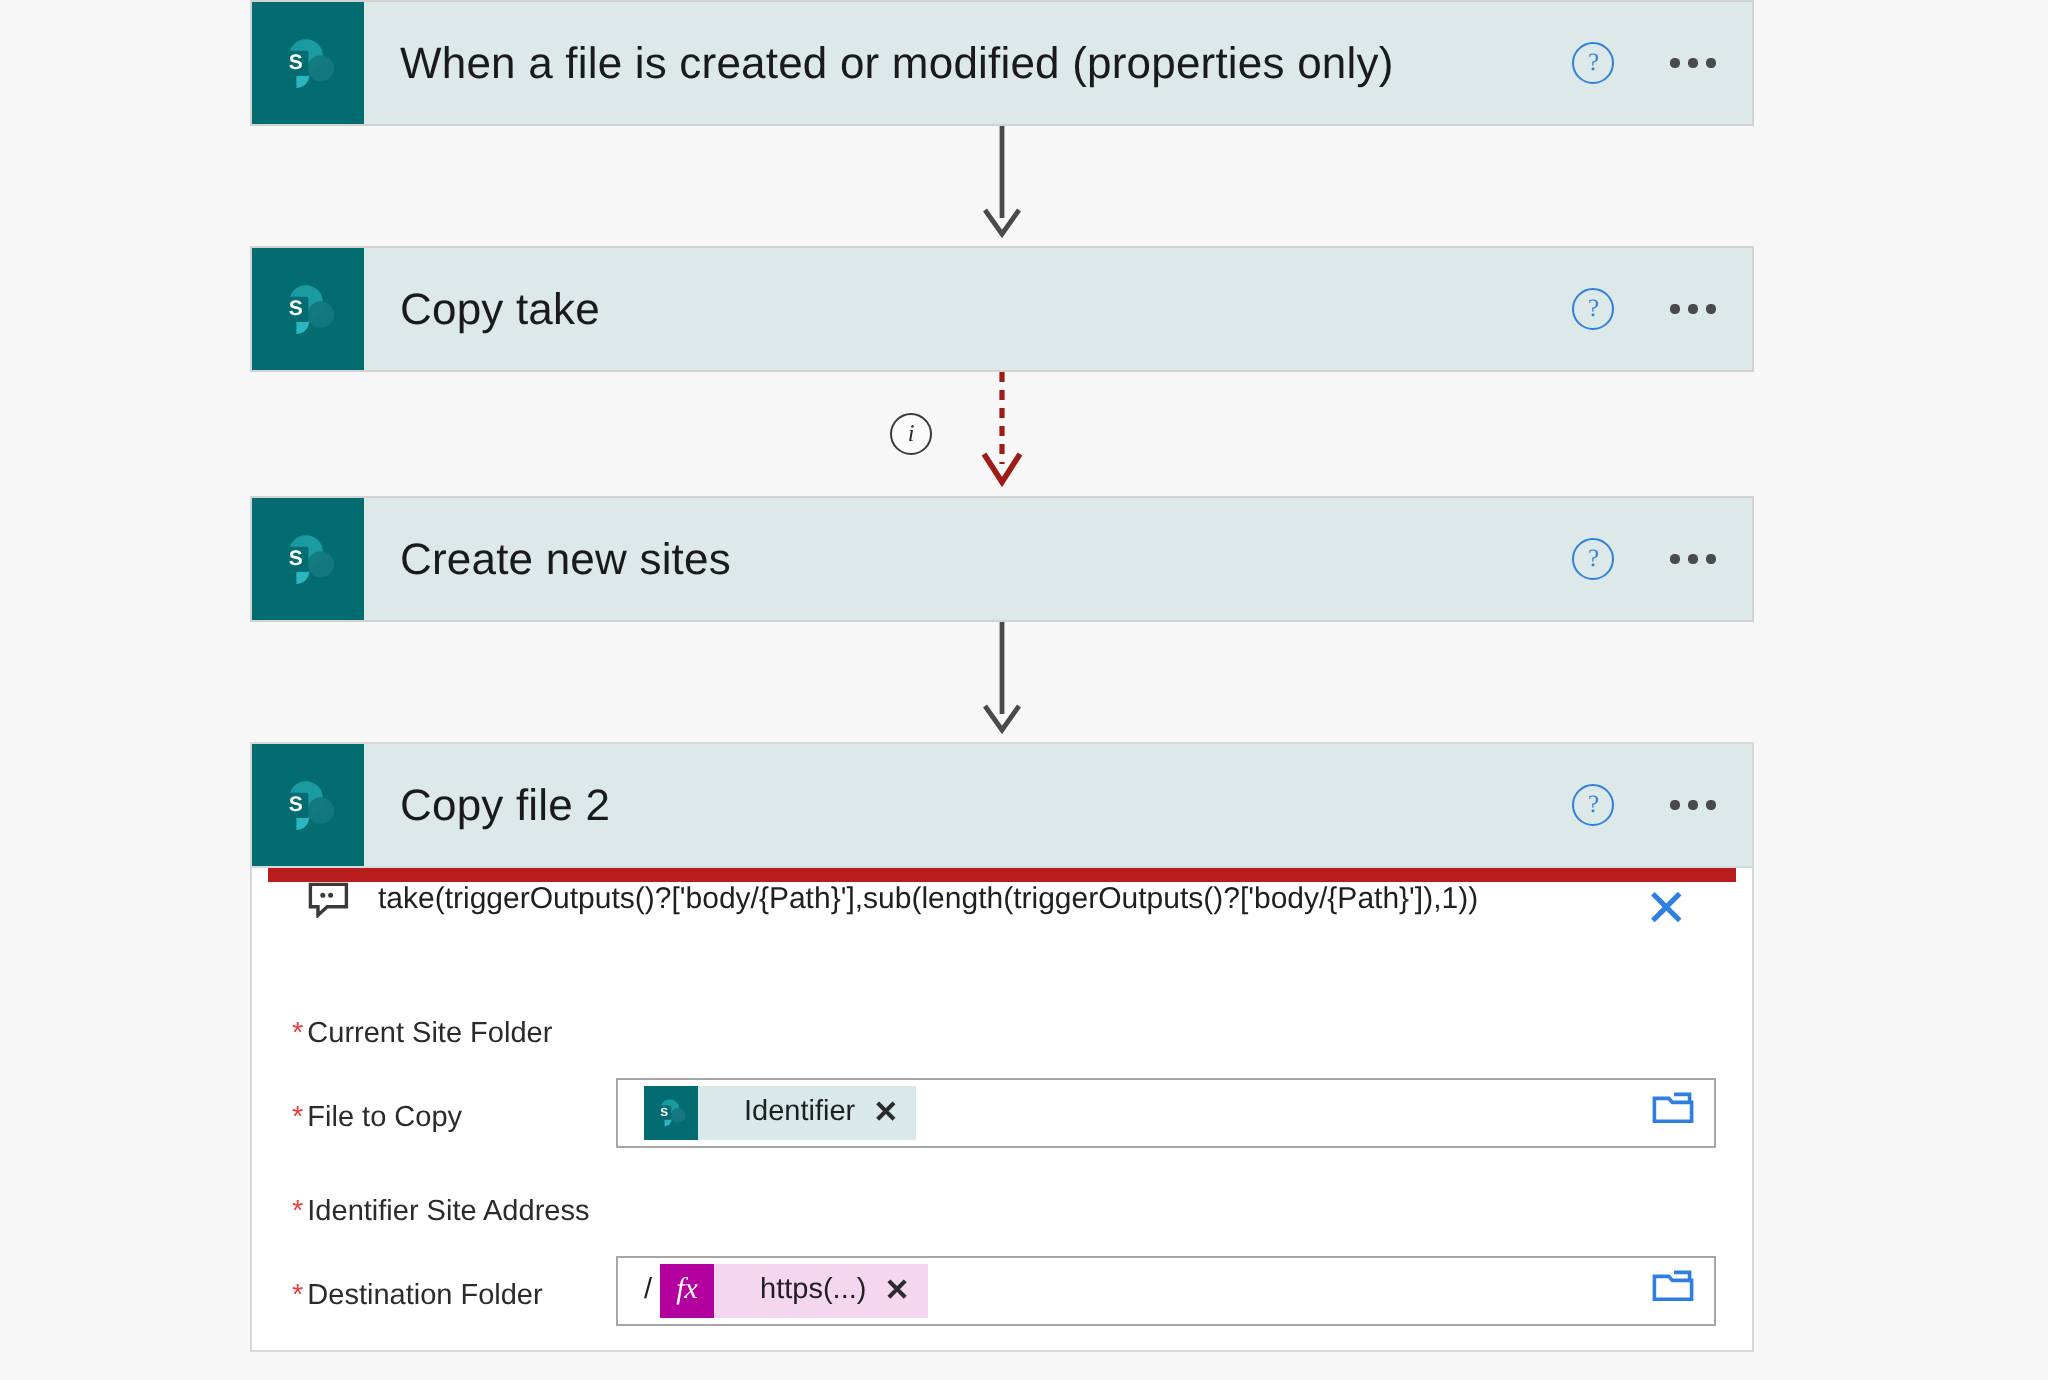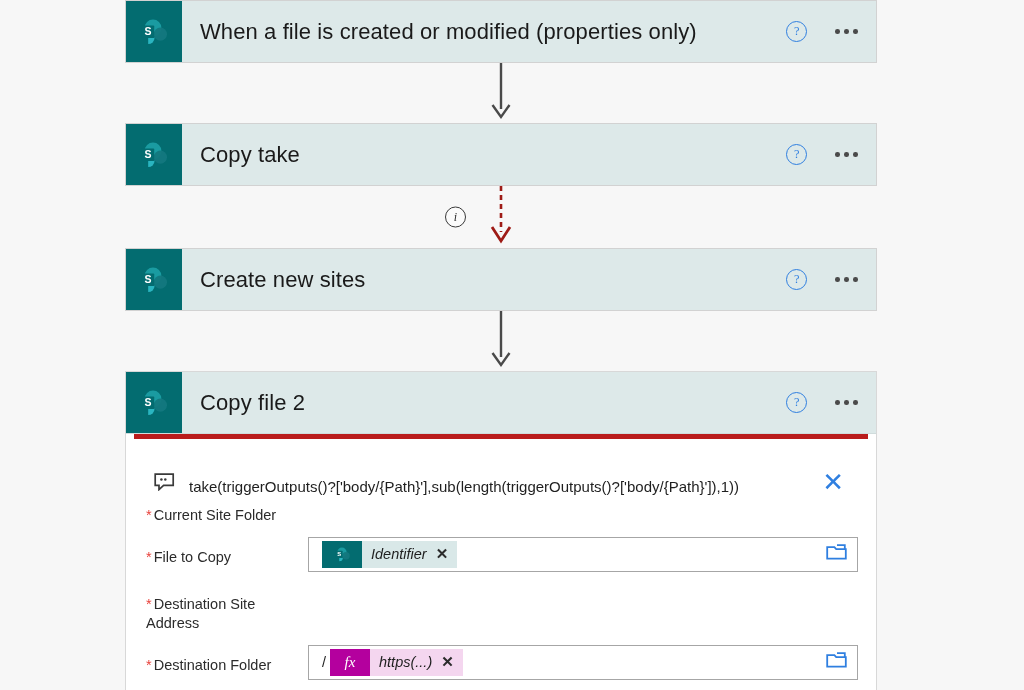--- a/index.html
+++ b/index.html
@@ -117,24 +117,24 @@
   }
 
   
   .card-body {
     padding: 0 0 0 0;
     background: #ffffff;
   }
 
   .expr-row {
     display: flex;
-    align-items: flex-end;
+    align-items: flex-start;
     height: 56px;
     padding: 0 24px 0 20px;
-    border-top: 5px solid #b91c1c;
+    border-top: 7px solid #b91c1c;
     margin: 0 8px;
   }
   .expr-icon { width: 22px; min-width:22px; margin-right: 13px; }
   .expr-text {
     flex: 1;
     font-size: 15px;
     color: #1f1f1f;
     white-space: nowrap;
     overflow: hidden;
   }
@@ -197,28 +197,28 @@
   
   .token {
     display: inline-flex;
     align-items: center;
     height: 27px;
     font-size: 14.5px;
   }
   .token.sp { background: #d9e8e8; padding-right: 9px; }
   .token.fx { background: #f4d6ef; padding-right: 9px; }
   .token-badge {
-    width: 40px; height: 27px;
+    width: 27px; height: 27px;
     display: flex; align-items: center; justify-content: center;
-    margin-right: 9px;
+    margin-right: 23px;
   }
   .token-badge.sp { background: #036c70; }
   .token-badge.fx { background: #b4009e; color:#fff; font-style: italic;
                     font-family: "Liberation Serif", serif; font-size: 15px; }
-  .token-label { color: #1f1f1f; font-style: italic; }
+  .token-label { color: #1f1f1f; }
   .token-x {
     margin-left: 9px; font-size: 15px; color: #2b2b2b; cursor: pointer;
     font-weight: 600;
   }
   .slash-prefix { font-size: 14.5px; color: #1f1f1f; margin-right: 4px; }
 
   .folder-icon { cursor: pointer; margin-left: auto; }
 </style>
 </head>
 <body>
@@ -380,21 +380,21 @@
             <svg width="21" height="18" viewBox="0 0 21 18">
               <path d="M1.2 4.2h7.2l1.8 2h9.6v9.4H1.2z" fill="none" stroke="#2f7fe0" stroke-width="1.8"></path>
               <path d="M11 2.2h7.8v3.8" fill="none" stroke="#2f7fe0" stroke-width="1.8"></path>
             </svg>
           </span>
         </div>
       </div>
 
       <div class="field-row">
         <div class="field-label">
-          <span class="req">*</span><span>Destination Site Address</span>
+          <span class="req">*</span><span>Identifier Site Address</span>
         </div>
       </div>
 
       <div class="field-row">
         <div class="field-label">
           <span class="req">*</span><span>Destination Folder</span>
         </div>
         <div class="field-control">
           <span class="slash-prefix">/</span>
           <span class="token fx">

